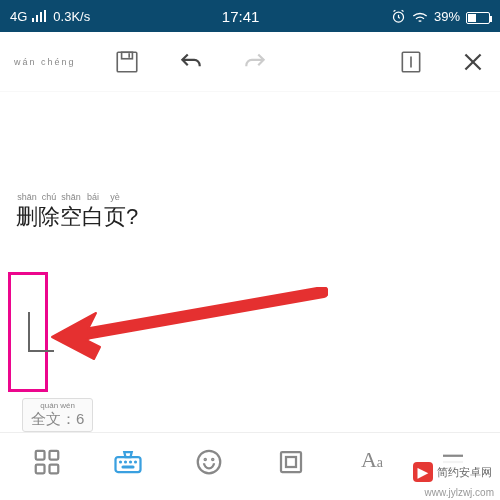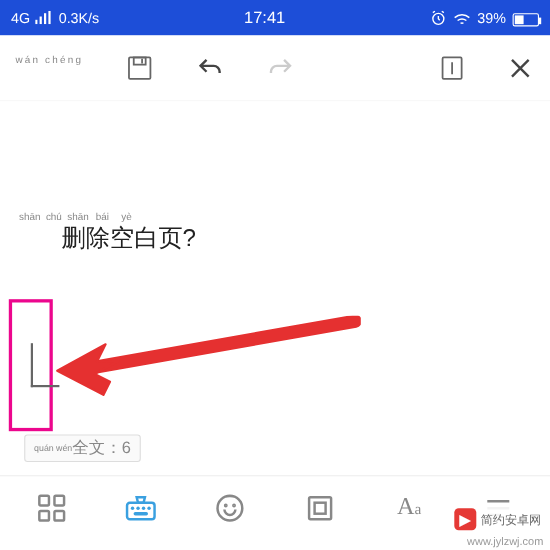--- a/index.html
+++ b/index.html
@@ -1,39 +1,39 @@
 <!DOCTYPE html>
 <html><head>
 <meta charset="utf-8">
 <style>
   *{box-sizing:border-box;margin:0;padding:0;}
   body{width:500px;height:500px;background:#fff;font-family:sans-serif;position:relative;overflow:hidden;}
-  .status-bar{height:32px;background:#1d4ed8;color:#fff;display:flex;align-items:center;justify-content:space-between;padding:0 10px;font-size:13px;}
+  .status-bar{height:32px;background:#0c4a6e;color:#fff;display:flex;align-items:center;justify-content:space-between;padding:0 10px;font-size:13px;}
   .status-left{display:flex;align-items:center;gap:5px;}
   .status-right{display:flex;align-items:flex-end;gap:6px;}
   .battery{display:inline-flex;align-items:center;}
   .battery-rect{width:24px;height:12px;border:1px solid #fff;border-radius:2px;position:relative;}
   .battery-rect::after{content:"";position:absolute;right:-3px;top:3px;width:2px;height:6px;background:#fff;}
   .battery-fill{position:absolute;left:1px;top:1px;bottom:1px;width:38%;background:#fff;}
   .toolbar{height:60px;display:flex;align-items:center;justify-content:space-between;padding:0 14px;border-bottom:1px solid #f8f8f8;}
-  .tb-left{display:flex;gap:38px;}
+  .tb-left{display:flex;align-items:center;gap:38px;}
   .tb-right{display:flex;align-items:center;gap:36px;}
   .done-btn{display:flex;flex-direction:column;align-items:center;color:#444;}
   .done-ruby{font-size:9px;color:#888;letter-spacing:2px;}
   .done-text{font-size:22px;color:#444;}
   .icon{width:26px;height:26px;}
   .content{position:relative;padding:60px 16px 0 16px;height:330px;}
   .ruby-text{display:inline-block;}
   .ruby-top{display:flex;font-size:9px;color:#888;}
   .ruby-top span{width:22px;text-align:center;margin-top:40px;}
-  .ruby-bottom{font-size:22px;color:#222;margin-left:40px;}
+  .ruby-bottom{font-size:22px;color:#222;}
   .highlight-box{position:absolute;left:8px;top:180px;width:40px;height:120px;border:3px solid #ec068d;}
   .corner-l{position:absolute;left:28px;top:220px;width:26px;height:40px;border-left:2px solid #666;border-bottom:2px solid #666;}
   .arrow-container{position:absolute;left:38px;top:195px;width:290px;height:75px;}
-  .footer-bar{position:absolute;left:22px;bottom:80px;padding:2px 8px;border:1px solid #ddd;border-radius:3px;background:#fafafa;display:inline-flex;flex-direction:row;align-items:center;}
+  .footer-bar{position:absolute;left:22px;bottom:68px;padding:2px 8px;border:1px solid #ddd;border-radius:3px;background:#fafafa;display:inline-flex;flex-direction:column;align-items:center;}
   .footer-ruby{font-size:8px;color:#888;}
   .footer-text{font-size:15px;color:#888;}
   .bottom-toolbar{position:absolute;bottom:10px;left:0;right:0;height:58px;border-top:1px solid #eee;display:flex;align-items:center;justify-content:space-around;padding:0 6px;}
   .bt-icon{width:30px;height:30px;color:#888;}
   .bt-icon.active{color:#3aa0e0;}
   .watermark{position:absolute;right:6px;bottom:16px;display:flex;align-items:center;gap:4px;font-size:11px;color:#666;background:rgba(255,255,255,0.9);padding:2px;}
   .wm-url{position:absolute;right:6px;bottom:2px;font-size:10px;color:#999;}
   .wm-icon{width:20px;height:20px;background:#e53935;border-radius:4px;display:flex;align-items:center;justify-content:center;color:#fff;font-size:14px;}
 </style>
 </head>

